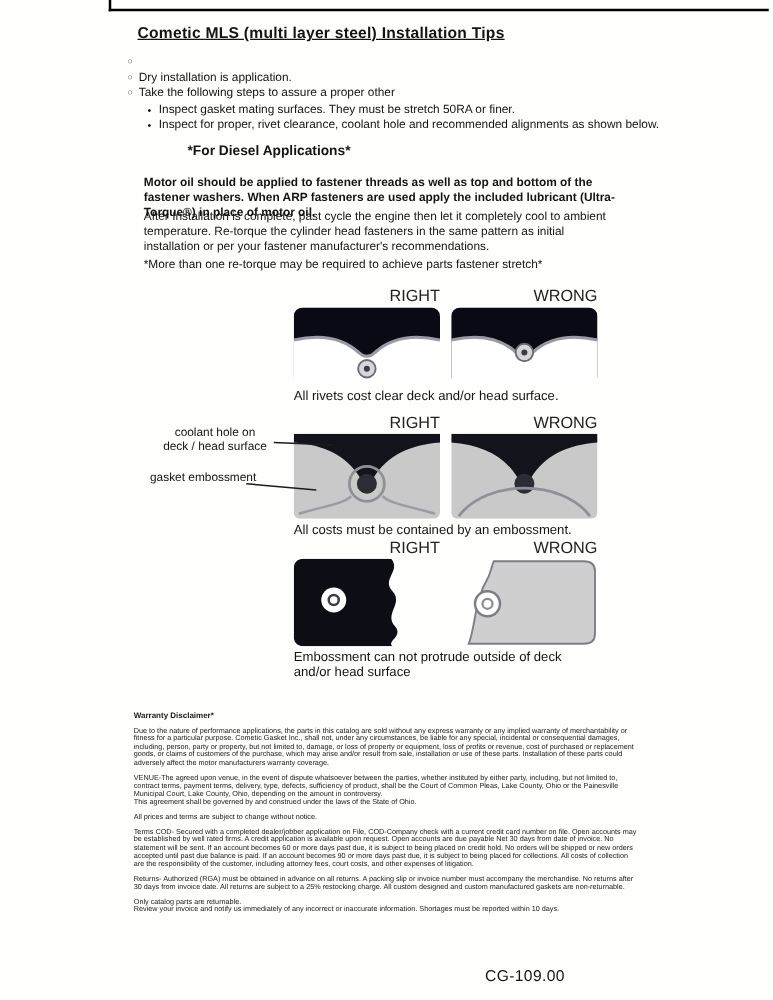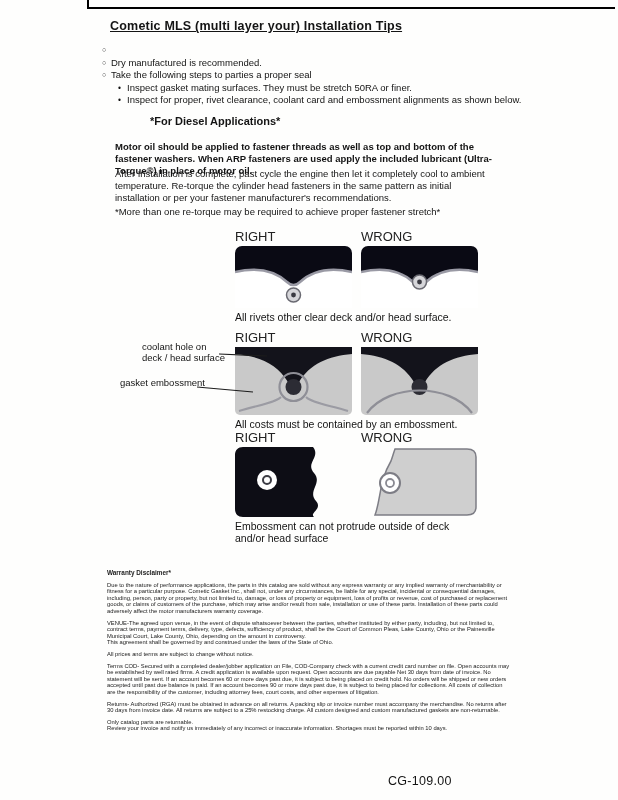--- a/index.html
+++ b/index.html
@@ -21,72 +21,72 @@
   .diesel-heading { position:absolute; left:113px; top:115px; font-size:11px; font-weight:bold;margin-left:37px; }
   .para1 { position:absolute; left:115px; top:141px; width:398px; font-size:9.5px; line-height:12px;font-weight:bold; }
   .para2 { position:absolute; left:115px; top:168px; width:382px; font-size:9.5px; line-height:12px; }
   .retorque-note { position:absolute; left:115px; top:206px; width:398px; font-size:9.5px; }
 
   .figure { position:absolute; left:235px; width:244px; }
   .fig1 { top:229px; }
   .fig2 { top:330px; }
   .fig3 { top:430px; }
   .fig-headers { display:flex; gap:9px; }
-  .fig-h { width:117px; text-align:left; font-size:13px; color:#222; }
+  .fig-h { width:117px; text-align:right; font-size:13px; color:#222; }
   .fig-images { display:flex; gap:9px; margin-top:2px; }
   .fig-images svg { display:block; }
   .fig-caption { margin-top:4px; font-size:10.5px; line-height:11.5px; text-align:left; white-space:pre-line; }
 
   .fig2-label { position:absolute; font-size:9.5px; line-height:11px; white-space:pre-line; }
-  .fig2-label.coolant { left:142px; top:341px; width:92px; }
+  .fig2-label.coolant { left:126px; top:341px; width:92px; text-align:center; }
   .fig2-label.emboss { left:120px; top:377px; }
   .fig2-connectors { position:absolute; left:195px; top:342px; }
 
   .warranty { position:absolute; left:107px; top:570px; width:405px; font-size:5.8px; line-height:6.6px; color:#1a1a1a; }
   .warranty .w-head { font-size:6.4px; font-weight:bold; margin-bottom:5px; }
   .warranty p { margin-bottom:5px; white-space:pre-line; }
 
   .footer-code { position:absolute; left:388px; top:757px; font-size:12.5px; letter-spacing:0.3px;margin-top:17px; }
 </style>
 </head>
 <body>
 
 <div class="page">
 
   <div class="corner-mark"></div>
   <div class="top-rule"></div>
 
-  <h1 class="title">Cometic MLS (multi layer your) Installation Tips</h1>
+  <h1 class="title">Cometic MLS (multi layer steel) Installation Tips</h1>
 
   <div class="bullets">
     <div class="bullet">
       <span class="mk">○</span>
     </div>
     <div class="bullet">
       <span class="mk">○</span>
-      <span>Dry manufactured is recommended.</span>
+      <span>Dry installation is application.</span>
     </div>
     <div class="bullet">
       <span class="mk">○</span>
-      <span>Take the following steps to parties a proper seal</span>
+      <span>Take the following steps to assure a proper other</span>
     </div>
     <div class="bullet sub">
       <span class="mk">•</span>
       <span>Inspect gasket mating surfaces.  They must be stretch 50RA or finer.</span>
     </div>
     <div class="bullet sub">
       <span class="mk">•</span>
-      <span>Inspect for proper, rivet clearance, coolant card and embossment alignments as shown below.</span>
+      <span>Inspect for proper, rivet clearance, coolant hole and recommended alignments as shown below.</span>
     </div>
   </div>
 
   <h2 class="diesel-heading">*For Diesel Applications*</h2>
   <p class="para1">Motor oil should be applied to fastener threads as well as top and bottom of the fastener washers. When ARP fasteners are used apply the included lubricant (Ultra-Torque®) in place of motor oil.</p>
   <p class="para2">After Installation is complete, past cycle the engine then let it completely cool to ambient temperature. Re-torque the cylinder head fasteners in the same pattern as initial installation or per your fastener manufacturer's recommendations.</p>
-  <p class="retorque-note">*More than one re-torque may be required to achieve proper fastener stretch*</p>
+  <p class="retorque-note">*More than one re-torque may be required to achieve parts fastener stretch*</p>
 
   <section class="figure fig1">
     <div class="fig-headers">
       <div class="fig-h">RIGHT</div>
       <div class="fig-h">WRONG</div>
     </div>
     <div class="fig-images">
       <svg width="117" height="62" viewBox="0 0 117 62">
         <rect width="117" height="62" rx="7" fill="#0a0a14"></rect>
         <path d="M0,62 L0,26 C22,21 40,25 52,36 C56,40 61,40 65,36 C77,25 95,21 117,26 L117,62 Z" fill="#ffffff"></path>
@@ -95,21 +95,21 @@
         <circle cx="58.5" cy="49" r="2.4" fill="#3a3a42"></circle>
       </svg>
       <svg width="117" height="62" viewBox="0 0 117 62">
         <rect width="117" height="62" rx="7" fill="#0a0a14"></rect>
         <path d="M0,62 L0,26 C22,21 40,25 52,36 C56,40 61,40 65,36 C77,25 95,21 117,26 L117,62 Z" fill="#ffffff"></path>
         <path d="M0,26 C22,21 40,25 52,36 C56,40 61,40 65,36 C77,25 95,21 117,26" fill="none" stroke="#9a9aa5" stroke-width="2.5"></path>
         <circle cx="58.5" cy="36" r="7" fill="#d6d6da" stroke="#6a6a72" stroke-width="1.5"></circle>
         <circle cx="58.5" cy="36" r="2.4" fill="#3a3a42"></circle>
       </svg>
     </div>
-    <div class="fig-caption">All rivets other clear deck and/or head surface.</div>
+    <div class="fig-caption">All rivets cost clear deck and/or head surface.</div>
   </section>
 
   <section class="figure fig2">
     <div class="fig-headers">
       <div class="fig-h">RIGHT</div>
       <div class="fig-h">WRONG</div>
     </div>
     <div class="fig-images">
       <svg width="117" height="68" viewBox="0 0 117 68">
         <rect width="117" height="68" rx="5" fill="#c9c9c9"></rect>

